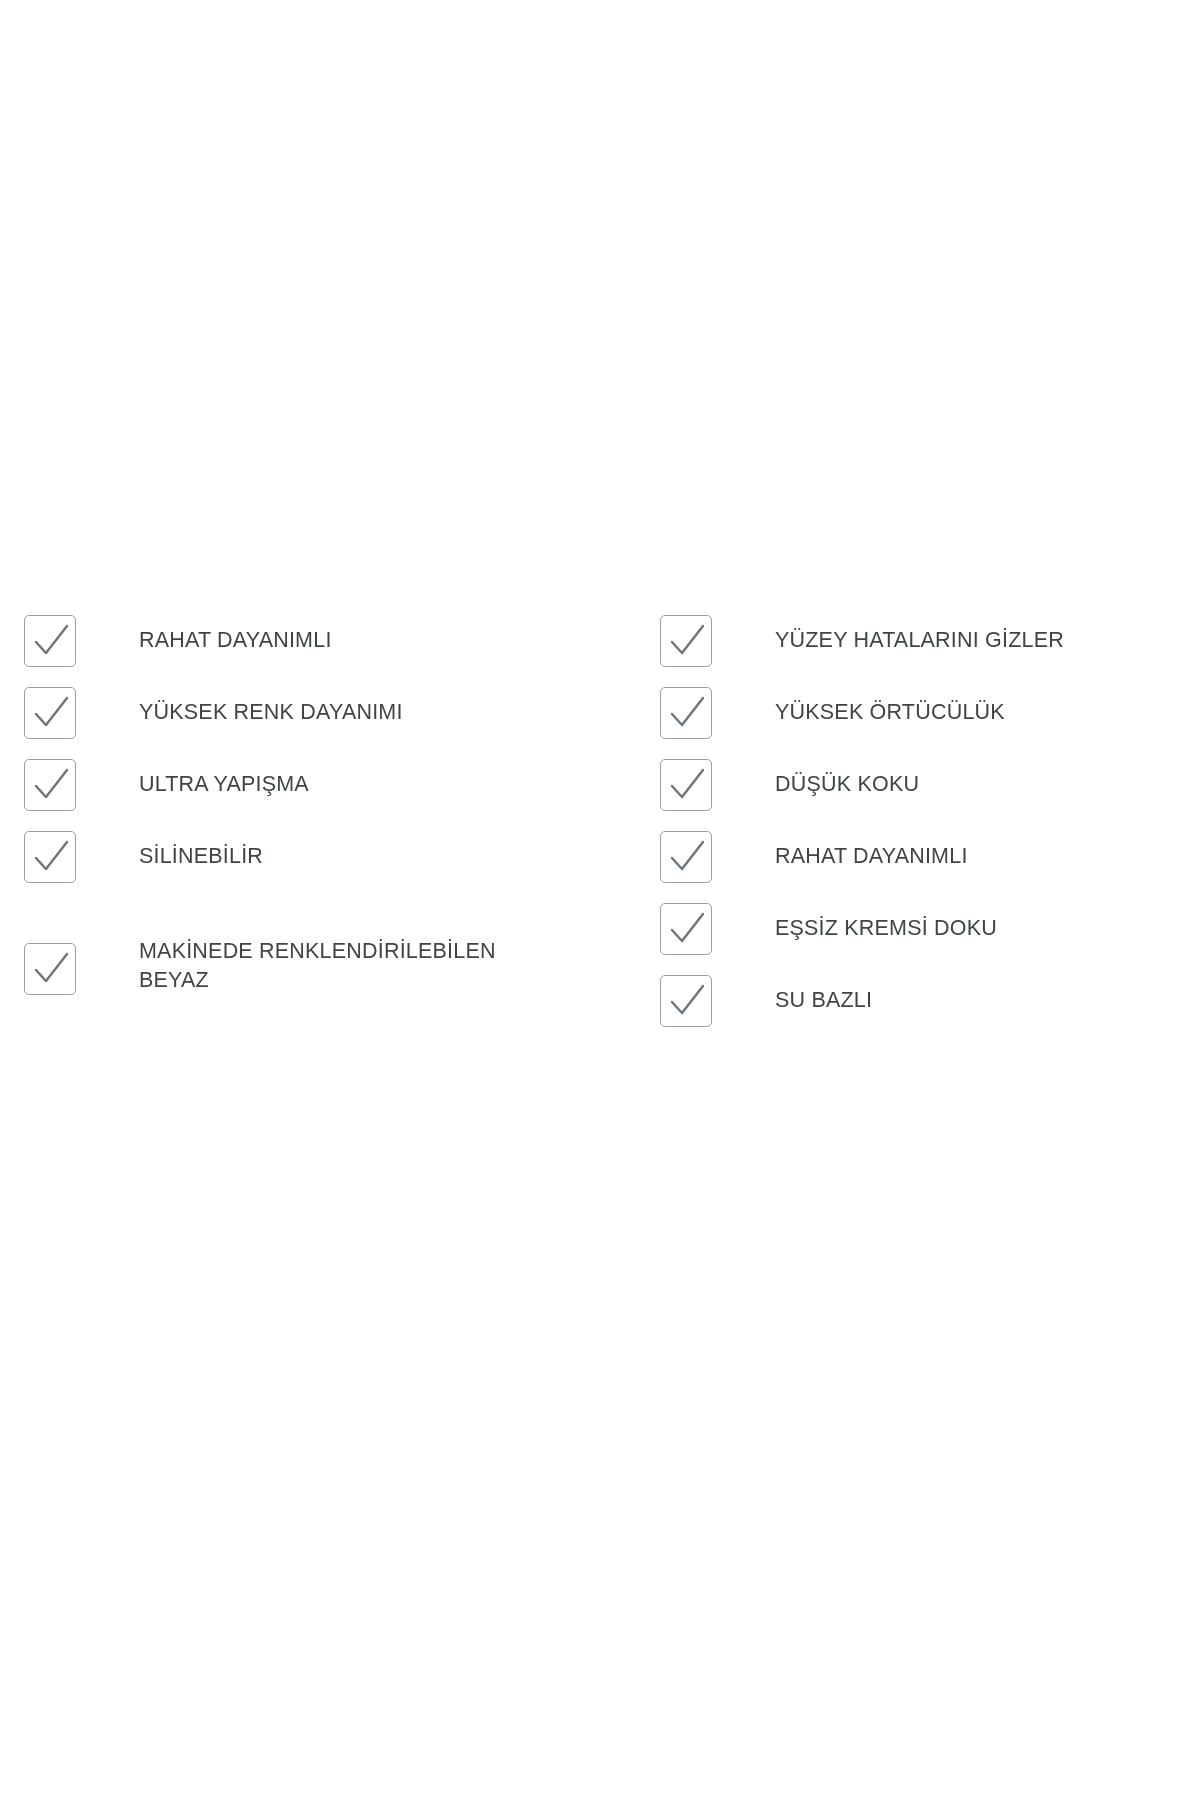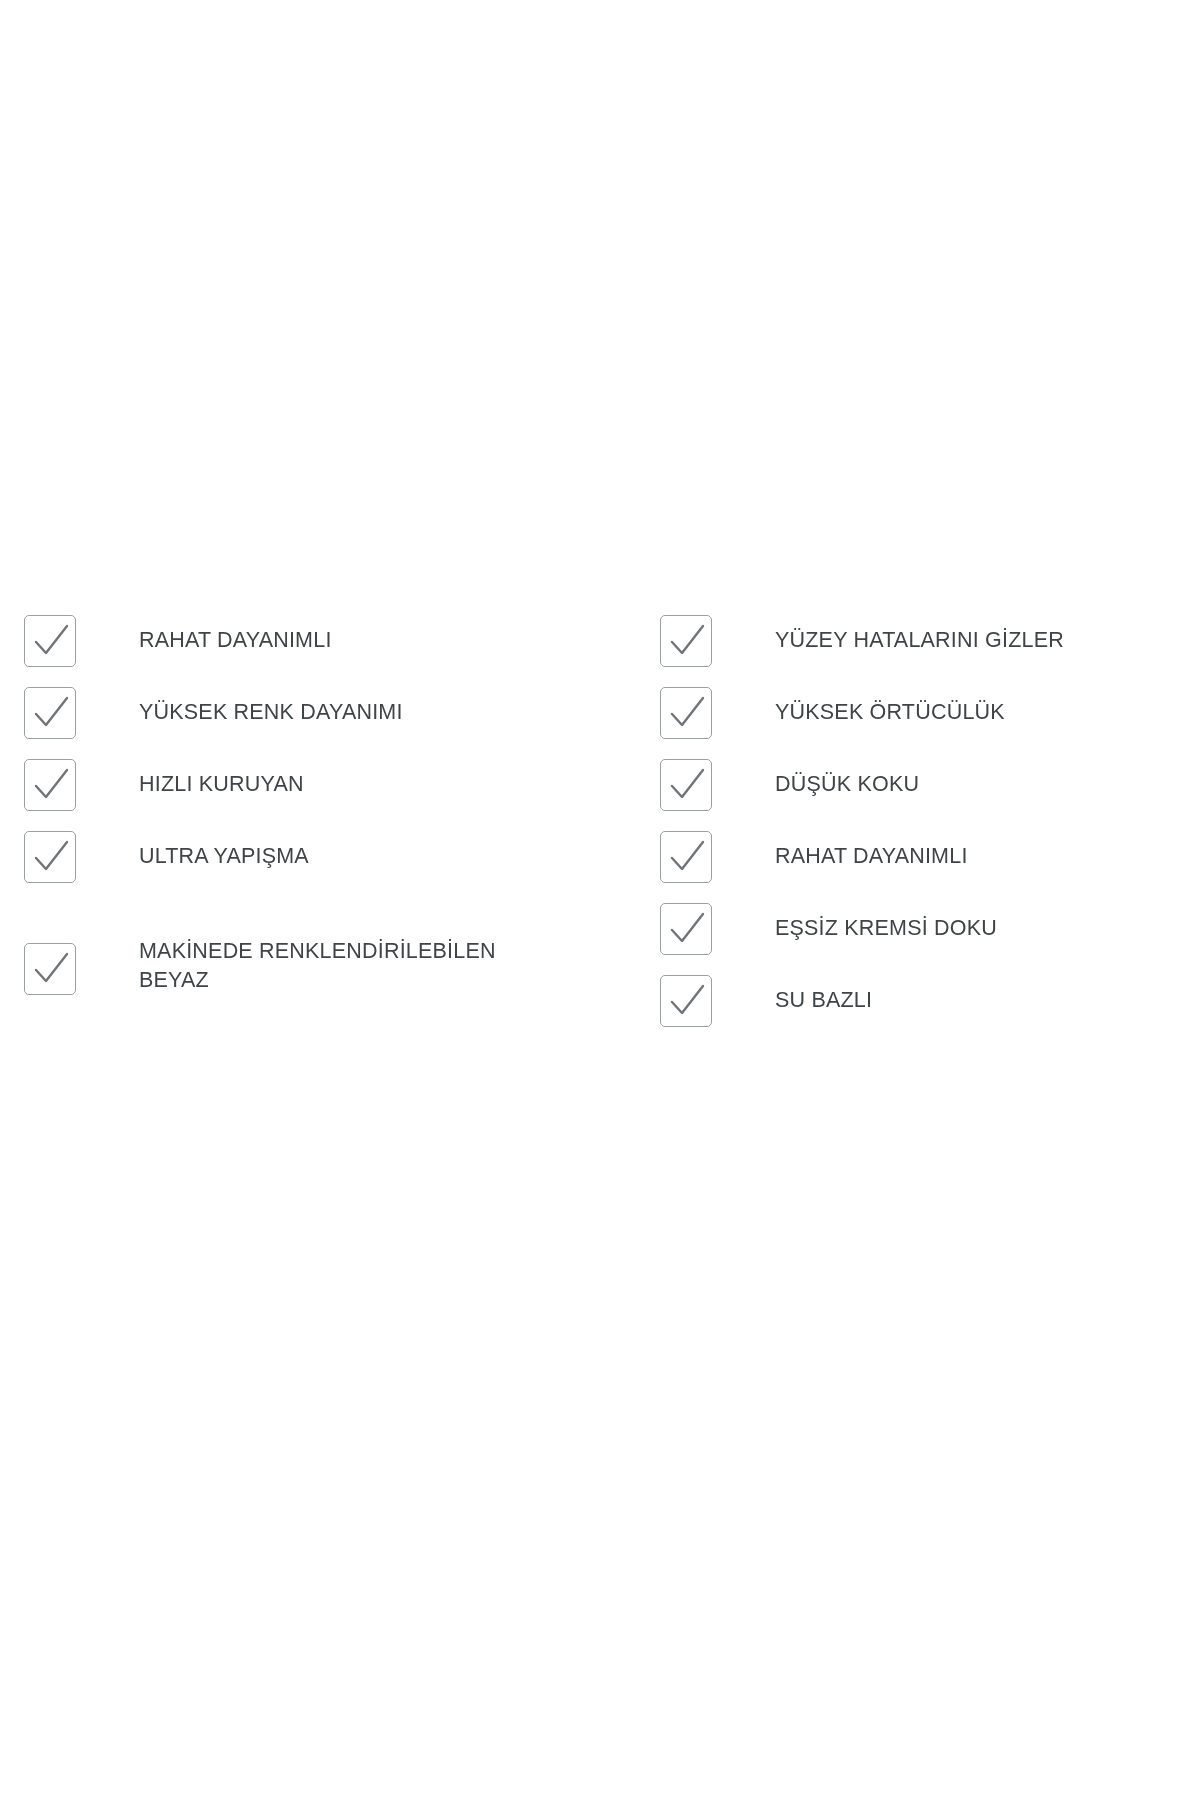--- a/index.html
+++ b/index.html
@@ -108,38 +108,38 @@
     <div class="feature-row">
       <div class="checkbox">
         <svg viewBox="0 0 40 40">
           <path d="M5 20 L15 31 L36 4" fill="none" stroke="#6e7478" stroke-width="2.4" stroke-linecap="round" stroke-linejoin="round"></path>
         </svg>
       </div>
       <div class="feature-label">YÜKSEK RENK DAYANIMI</div>
     </div>
 
 
-    <div class="feature-row">
-      <div class="checkbox">
-        <svg viewBox="0 0 40 40">
-          <path d="M5 20 L15 31 L36 4" fill="none" stroke="#6e7478" stroke-width="2.4" stroke-linecap="round" stroke-linejoin="round"></path>
-        </svg>
-      </div>
-      <div class="feature-label">HIZLI KURUYAN</div>
-    </div>
 
     <div class="feature-row">
       <div class="checkbox">
         <svg viewBox="0 0 40 40">
           <path d="M5 20 L15 31 L36 4" fill="none" stroke="#6e7478" stroke-width="2.4" stroke-linecap="round" stroke-linejoin="round"></path>
         </svg>
       </div>
       <div class="feature-label">ULTRA YAPIŞMA</div>
     </div>
 
+    <div class="feature-row">
+      <div class="checkbox">
+        <svg viewBox="0 0 40 40">
+          <path d="M5 20 L15 31 L36 4" fill="none" stroke="#6e7478" stroke-width="2.4" stroke-linecap="round" stroke-linejoin="round"></path>
+        </svg>
+      </div>
+      <div class="feature-label">SİLİNEBİLİR</div>
+    </div>
 
     <div class="feature-row tall">
       <div class="checkbox">
         <svg viewBox="0 0 40 40">
           <path d="M5 20 L15 31 L36 4" fill="none" stroke="#6e7478" stroke-width="2.4" stroke-linecap="round" stroke-linejoin="round"></path>
         </svg>
       </div>
       <div class="feature-label">MAKİNEDE RENKLENDİRİLEBİLEN
 BEYAZ</div>
     </div>

